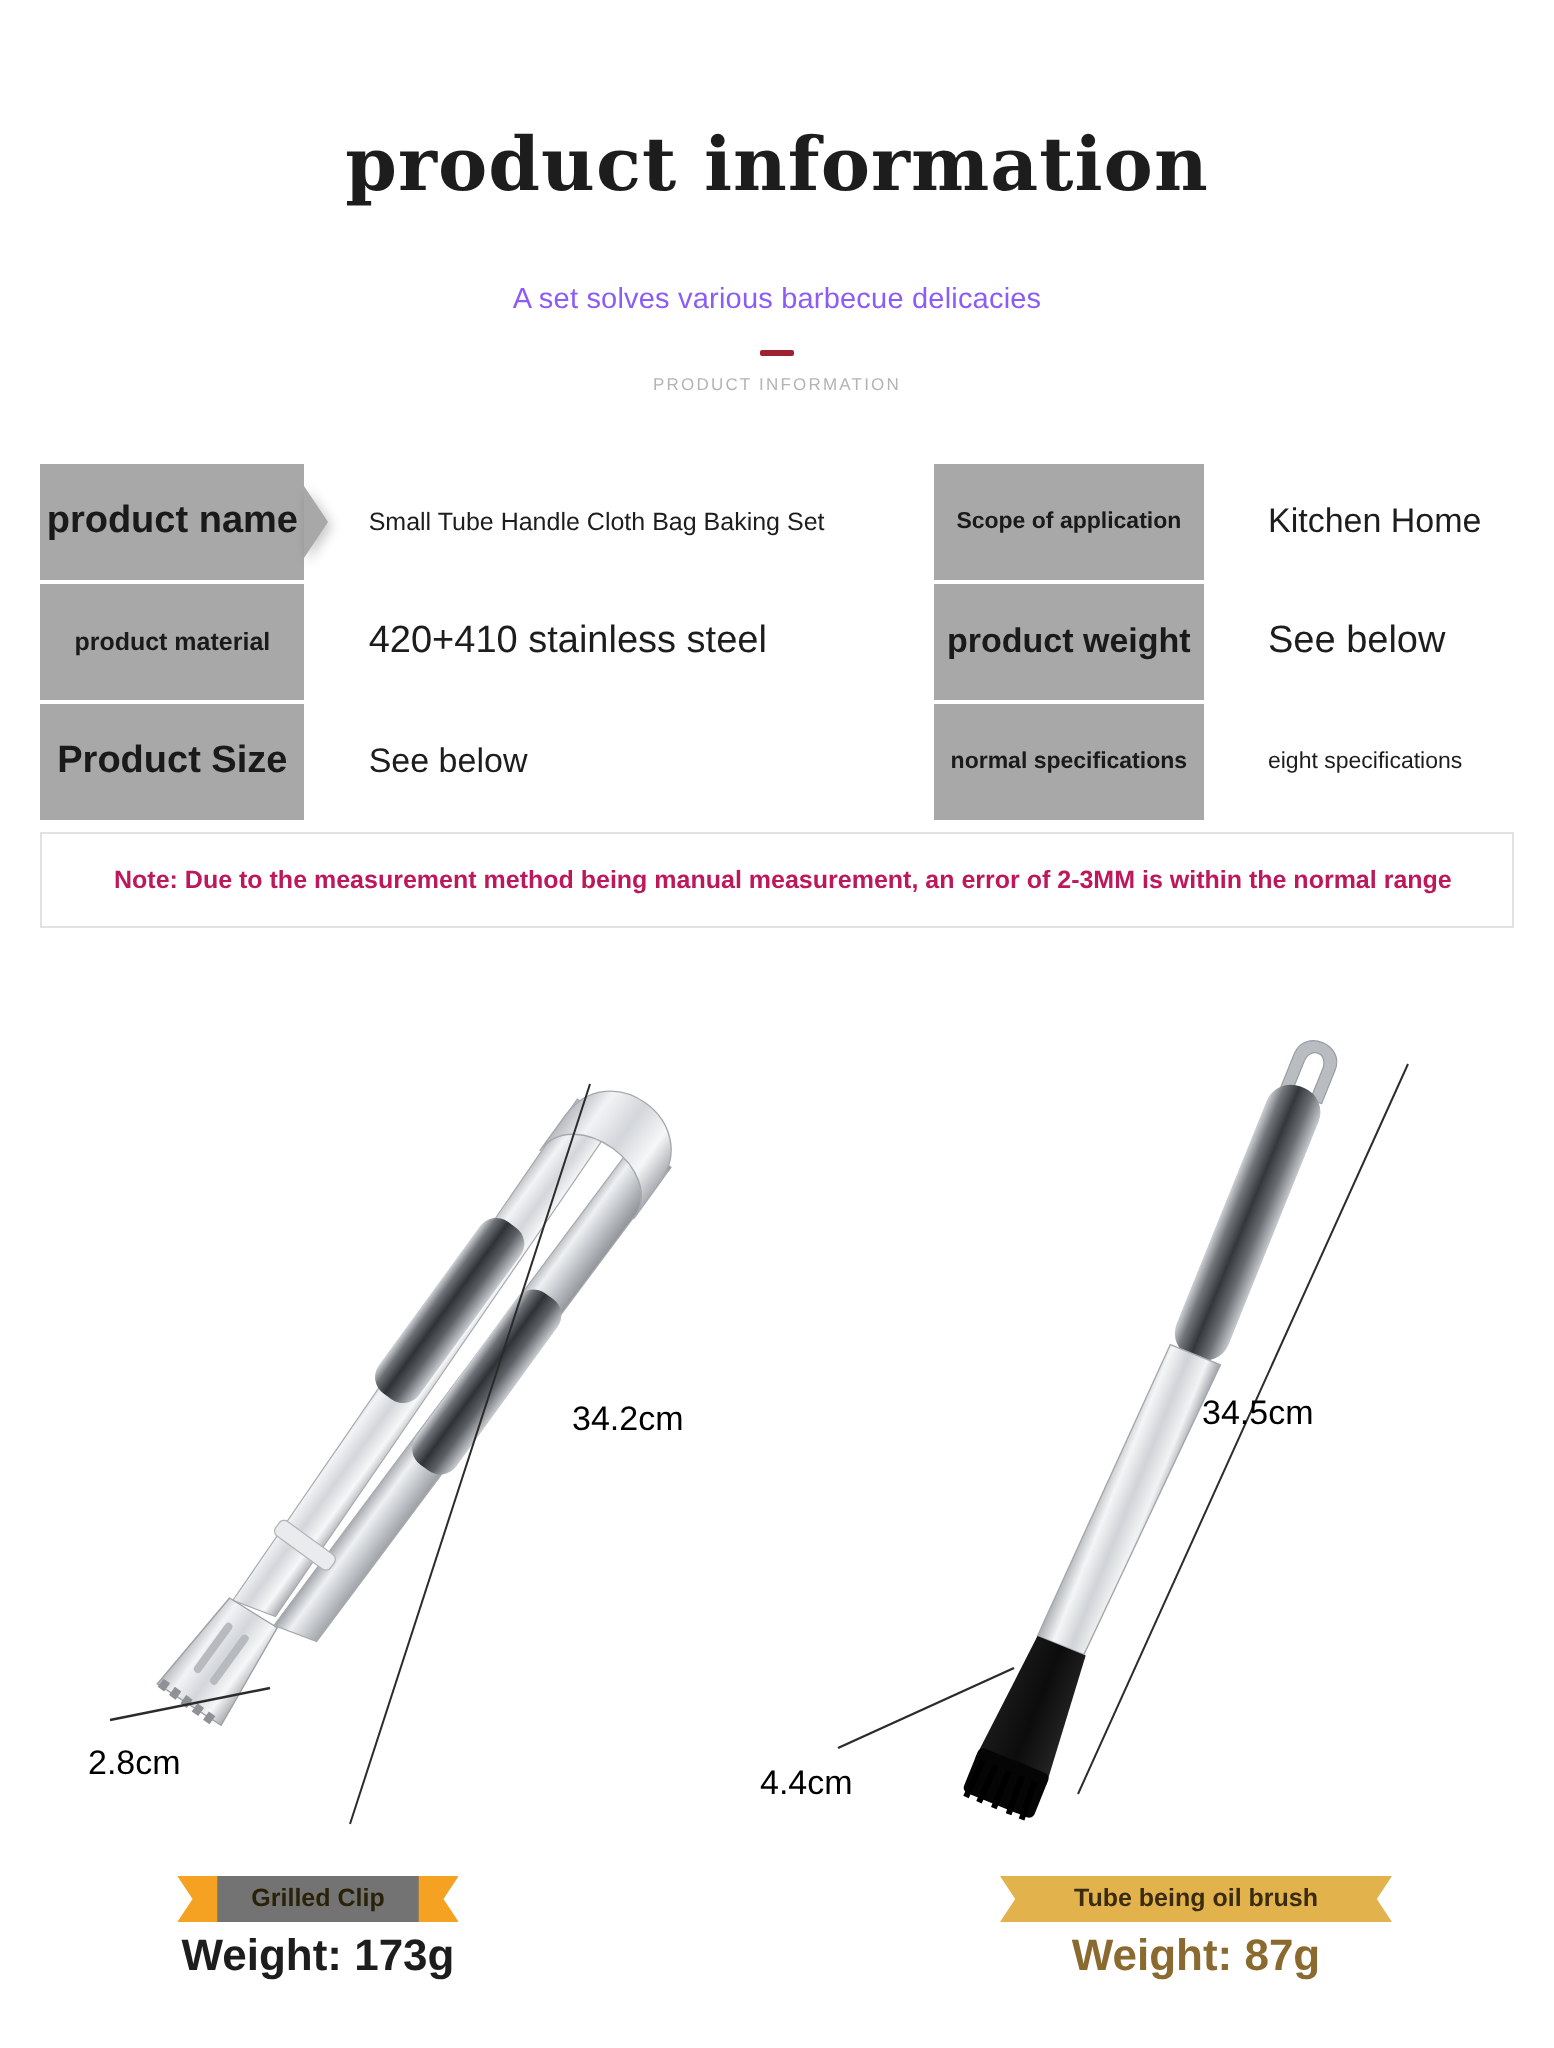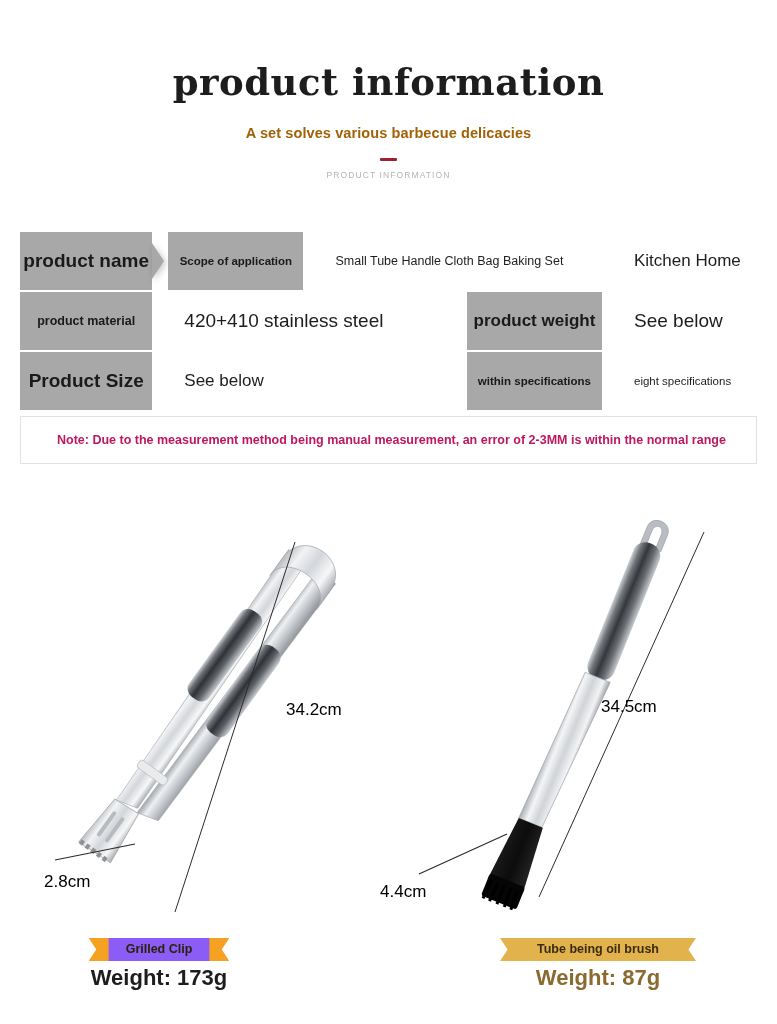--- a/index.html
+++ b/index.html
@@ -24,24 +24,24 @@
   .page-title {
     font-family: "DejaVu Serif", serif;
     font-size: 37px;
     font-weight: 700;
     letter-spacing: 0.5px;
     color: #1d1d1d;
     line-height: 1.1;
     margin: 0;
   }
   .subtitle {
-    margin-top: 22px;
+    margin-top: 39px;
     font-size: 14.5px;
-    font-weight: 700;
-    color: #a16207;
+    font-weight: 400;
+    color: #8b5cf6;
     letter-spacing: 0.1px;
   }
   .accent-dash {
     width: 17px;
     height: 3px;
     background: #9e2230;
     margin: 17px auto 0 auto;
     border-radius: 1px;
   }
   .eyebrow {
@@ -166,21 +166,21 @@
   .badge-right { left: 404px; }
 
   .ribbon {
     display: inline-block;
     position: relative;
     padding: 4px 22px;
     font-size: 12.5px;
     font-weight: 700;
     line-height: 1.2;
     color: #2a2208;
-    background: #8b5cf6;
+    background: #737373;
   }
   .ribbon::before,
   .ribbon::after {
     content: "";
     position: absolute;
     top: 0;
     width: 20px;
     height: 100%;
     background: #f5a223;
   }
@@ -206,36 +206,36 @@
   <h1 class="page-title">product information</h1>
   <div class="subtitle">A set solves various barbecue delicacies</div>
   <div class="accent-dash"></div>
   <div class="eyebrow">PRODUCT INFORMATION</div>
 </div>
 
 <div class="spec-table">
 
   <div class="spec-row">
     <div class="cell label-cell c-lab1 t-lg">product name<span class="notch"></span></div>
+    <div class="cell value-cell c-val1 t-sm">Small Tube Handle Cloth Bag Baking Set</div>
     <div class="cell label-cell c-lab2 t-xs">Scope of application</div>
-    <div class="cell value-cell c-val1 t-sm">Small Tube Handle Cloth Bag Baking Set</div>
     <div class="cell value-cell c-val2 t-md">Kitchen Home</div>
   </div>
 
   <div class="spec-row">
     <div class="cell label-cell c-lab1 t-sm">product material</div>
     <div class="cell value-cell c-val1 t-lg">420+410 stainless steel</div>
     <div class="cell label-cell c-lab2 t-md">product weight</div>
     <div class="cell value-cell c-val2 t-lg">See below</div>
   </div>
 
   <div class="spec-row">
     <div class="cell label-cell c-lab1 t-lg">Product Size</div>
     <div class="cell value-cell c-val1 t-md">See below</div>
-    <div class="cell label-cell c-lab2 t-xs">within specifications</div>
+    <div class="cell label-cell c-lab2 t-xs">normal specifications</div>
     <div class="cell value-cell c-val2 t-xs">eight specifications</div>
   </div>
 
   <div class="note-row">
     <div class="note-text">Note: Due to the measurement method being manual measurement, an error of 2-3MM is within the normal range</div>
   </div>
 </div>
 
 <div class="showcase">
 

